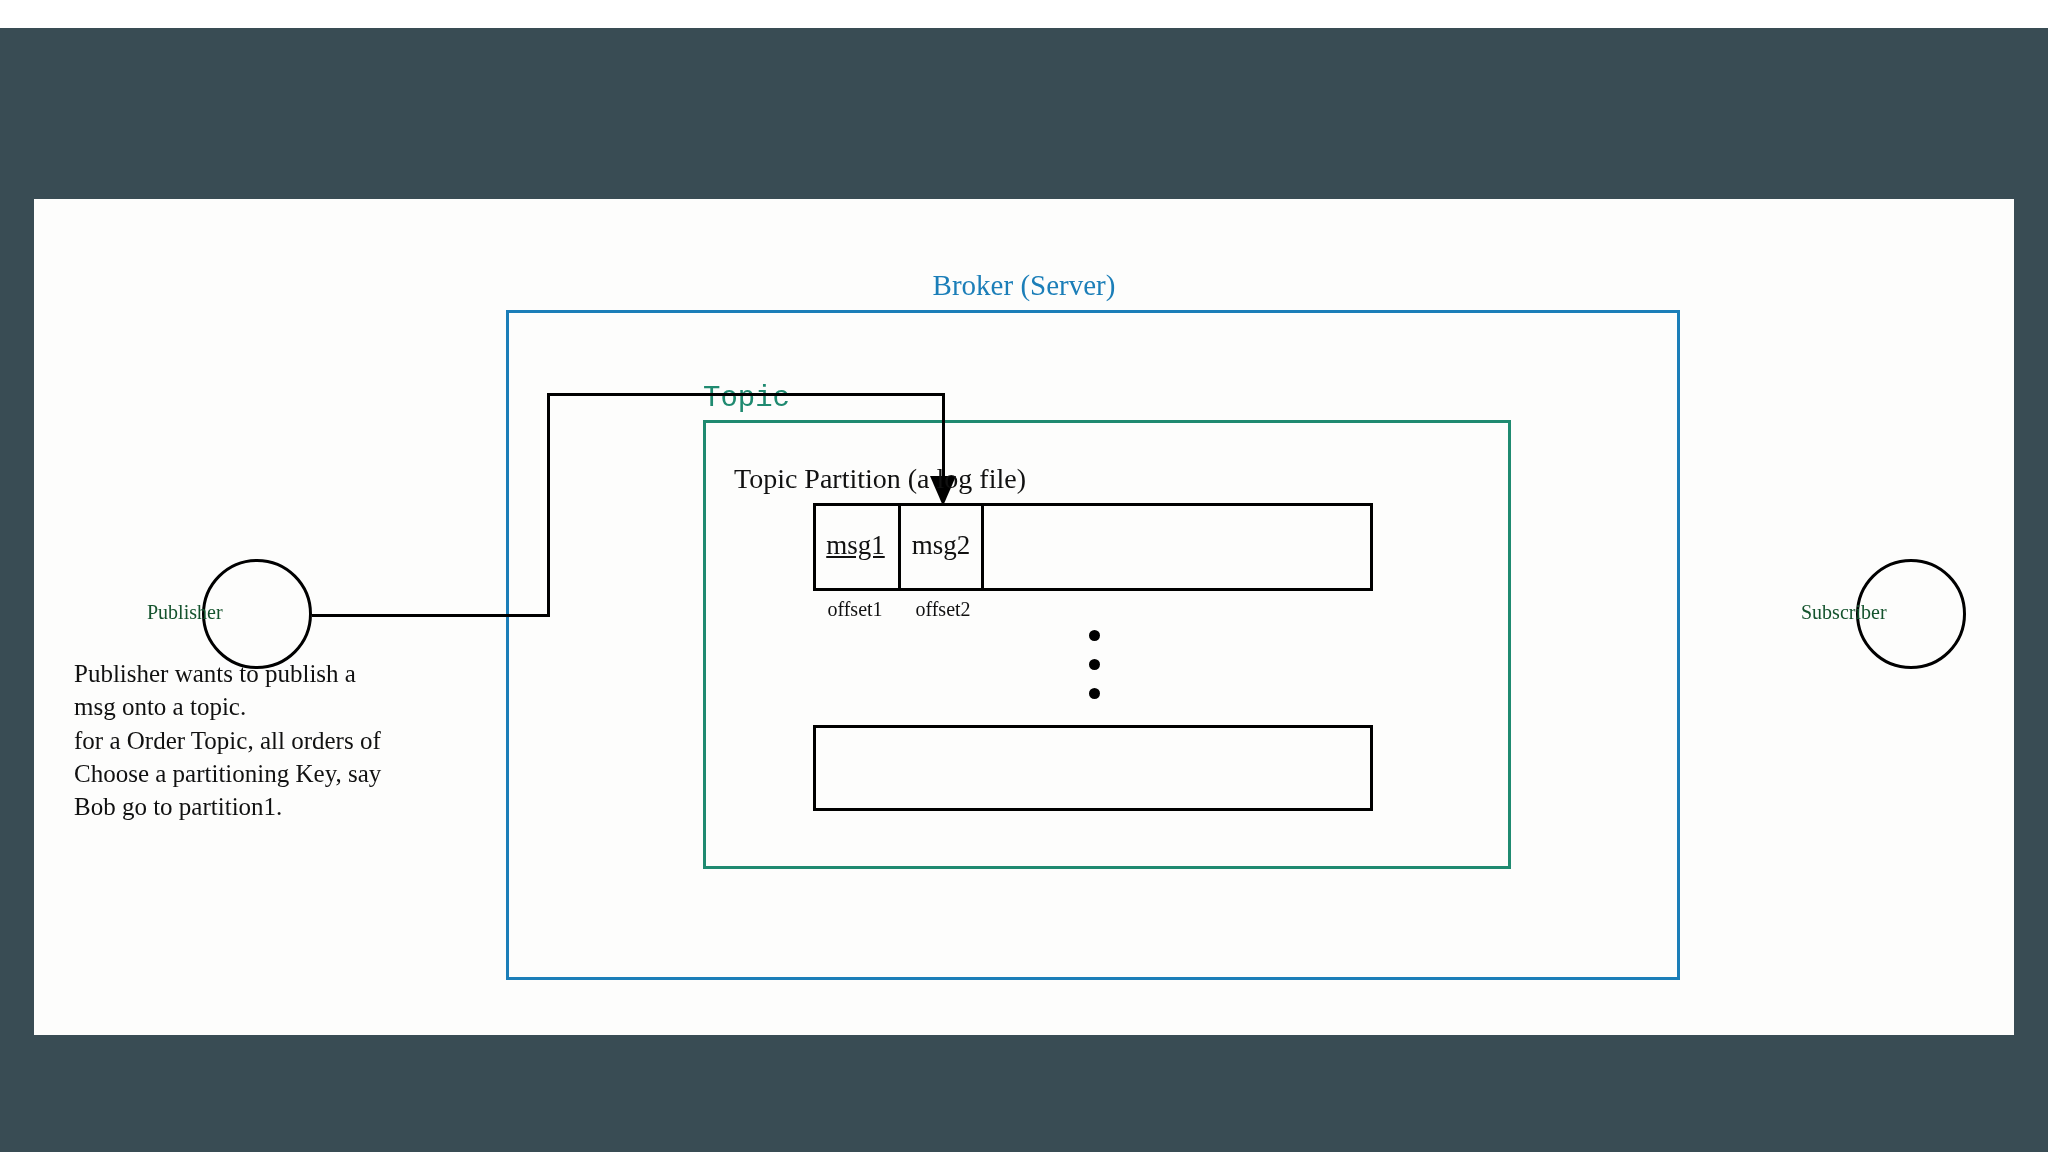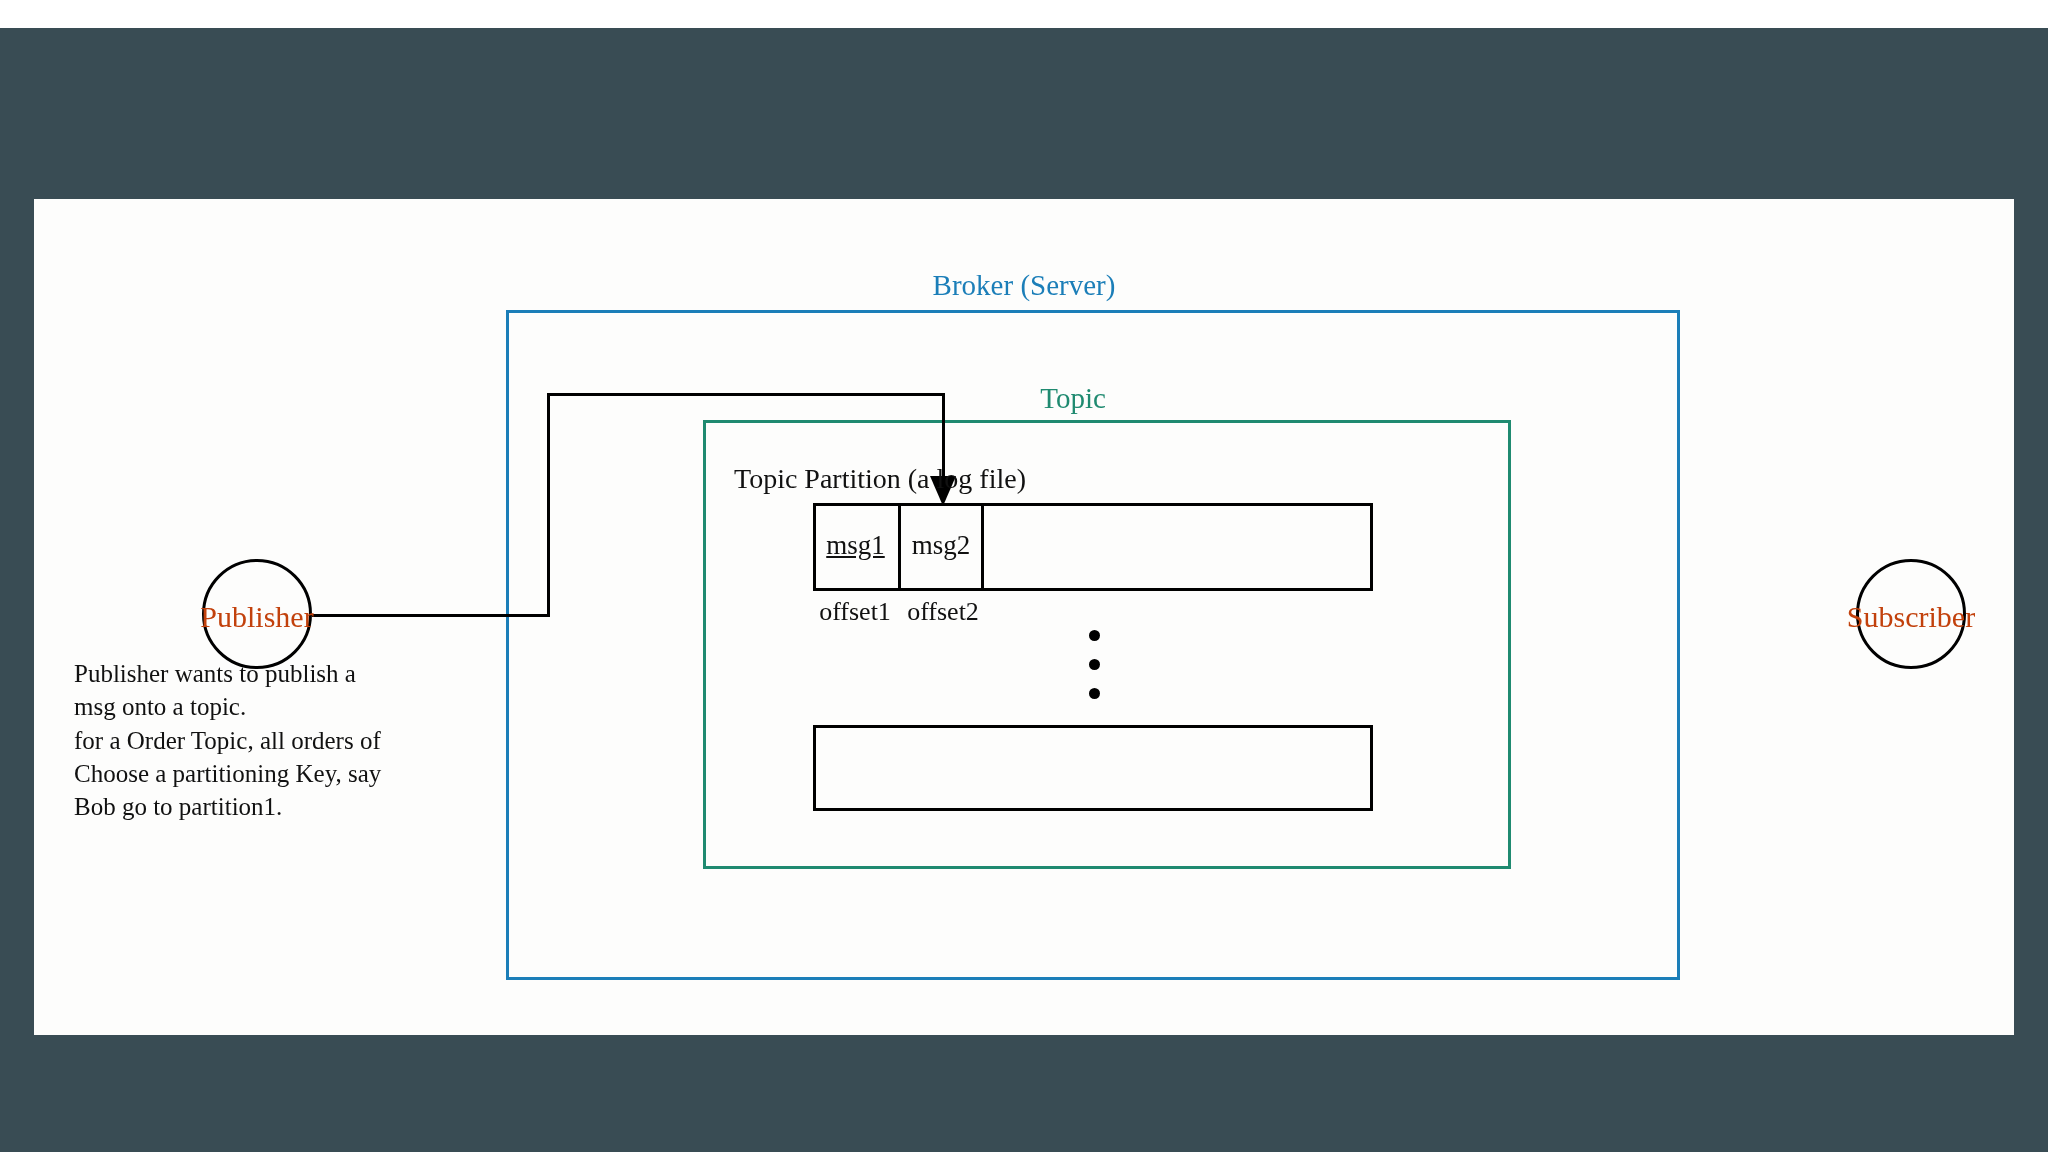--- a/index.html
+++ b/index.html
@@ -62,25 +62,26 @@
     line-height: 1;
   }
   #broker-title {
     left: 0;
     top: 72px;
     width: 1980px;
     text-align: center;
     color: #1b7eb8;
   }
   #topic-title {
-    left: 635px;
+    left: 669px;
     top: 185px;
     width: 808px;
-    text-align: center;
+    text-align: left;
     color: #1f8a70;
+    font-family: Liberation Mono, monospace;
   }
 
   
   .log-rect {
     position: absolute;
     box-sizing: border-box;
     border: 3px solid #000000;
     background: transparent;
   }
   #partition-top {
@@ -114,21 +115,21 @@
     text-align: center;
     color: #111111;
     white-space: nowrap;
   }
   #msg1-label { left: 779px; width: 85px; text-decoration: underline; }
   #msg2-label { left: 867px; width: 80px; }
 
   .offset-label {
     position: absolute;
     top: 400px;
-    font-size: 26px;
+    font-size: 20px;
     line-height: 1;
     text-align: center;
     color: #111111;
     white-space: nowrap;
   }
   #offset1-label { left: 776px; width: 90px; }
   #offset2-label { left: 864px; width: 90px; }
 
   
   #partition-caption {
@@ -163,24 +164,24 @@
     border: 3px solid #000000;
     border-radius: 50%;
     background: transparent;
   }
   #publisher-circle { left: 168px; top: 360px; }
   #subscriber-circle { left: 1822px; top: 360px; }
 
   .actor-label {
     position: absolute;
     top: 403px;
-    font-size: 30px;
-    line-height: 1;
-    text-align: center;
-    color: #c2410c;
+    font-size: 20px;
+    line-height: 1;
+    text-align: left;
+    color: #14532d;
     white-space: nowrap;
   }
   #publisher-label { left: 113px; width: 220px; }
   #subscriber-label { left: 1767px; width: 220px; }
 
   
   .conn {
     position: absolute;
     background: #000000;
   }

